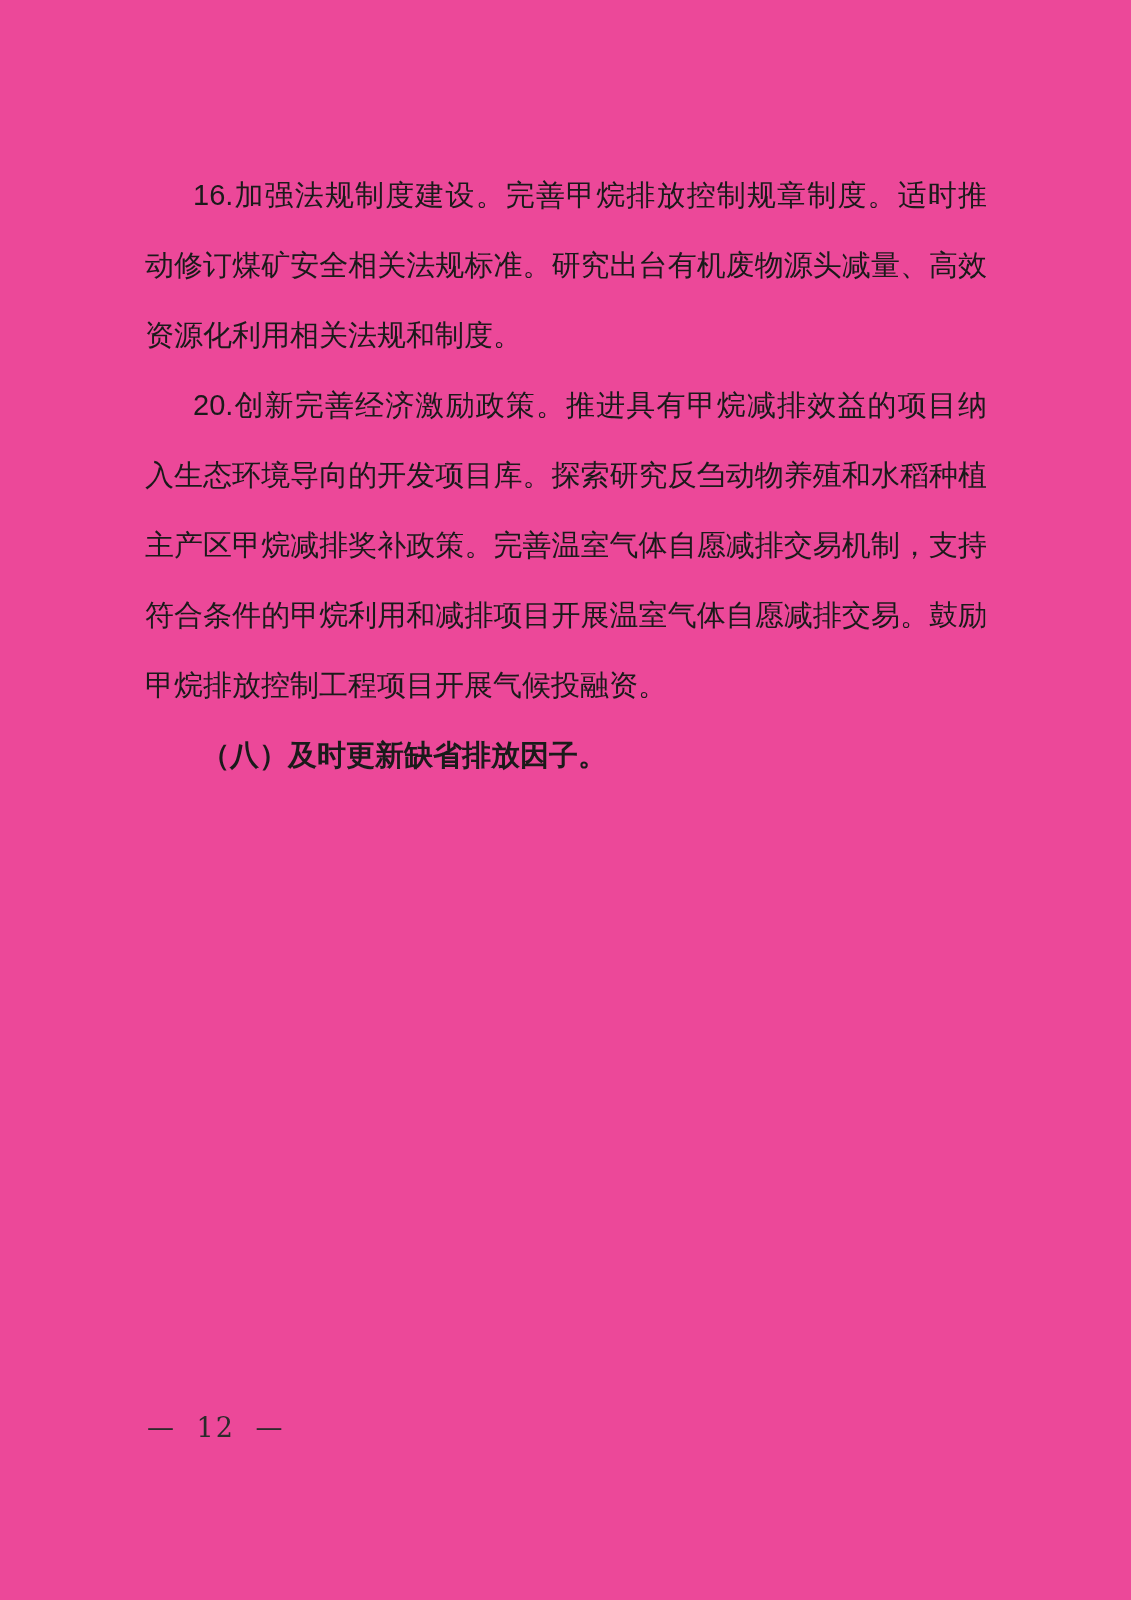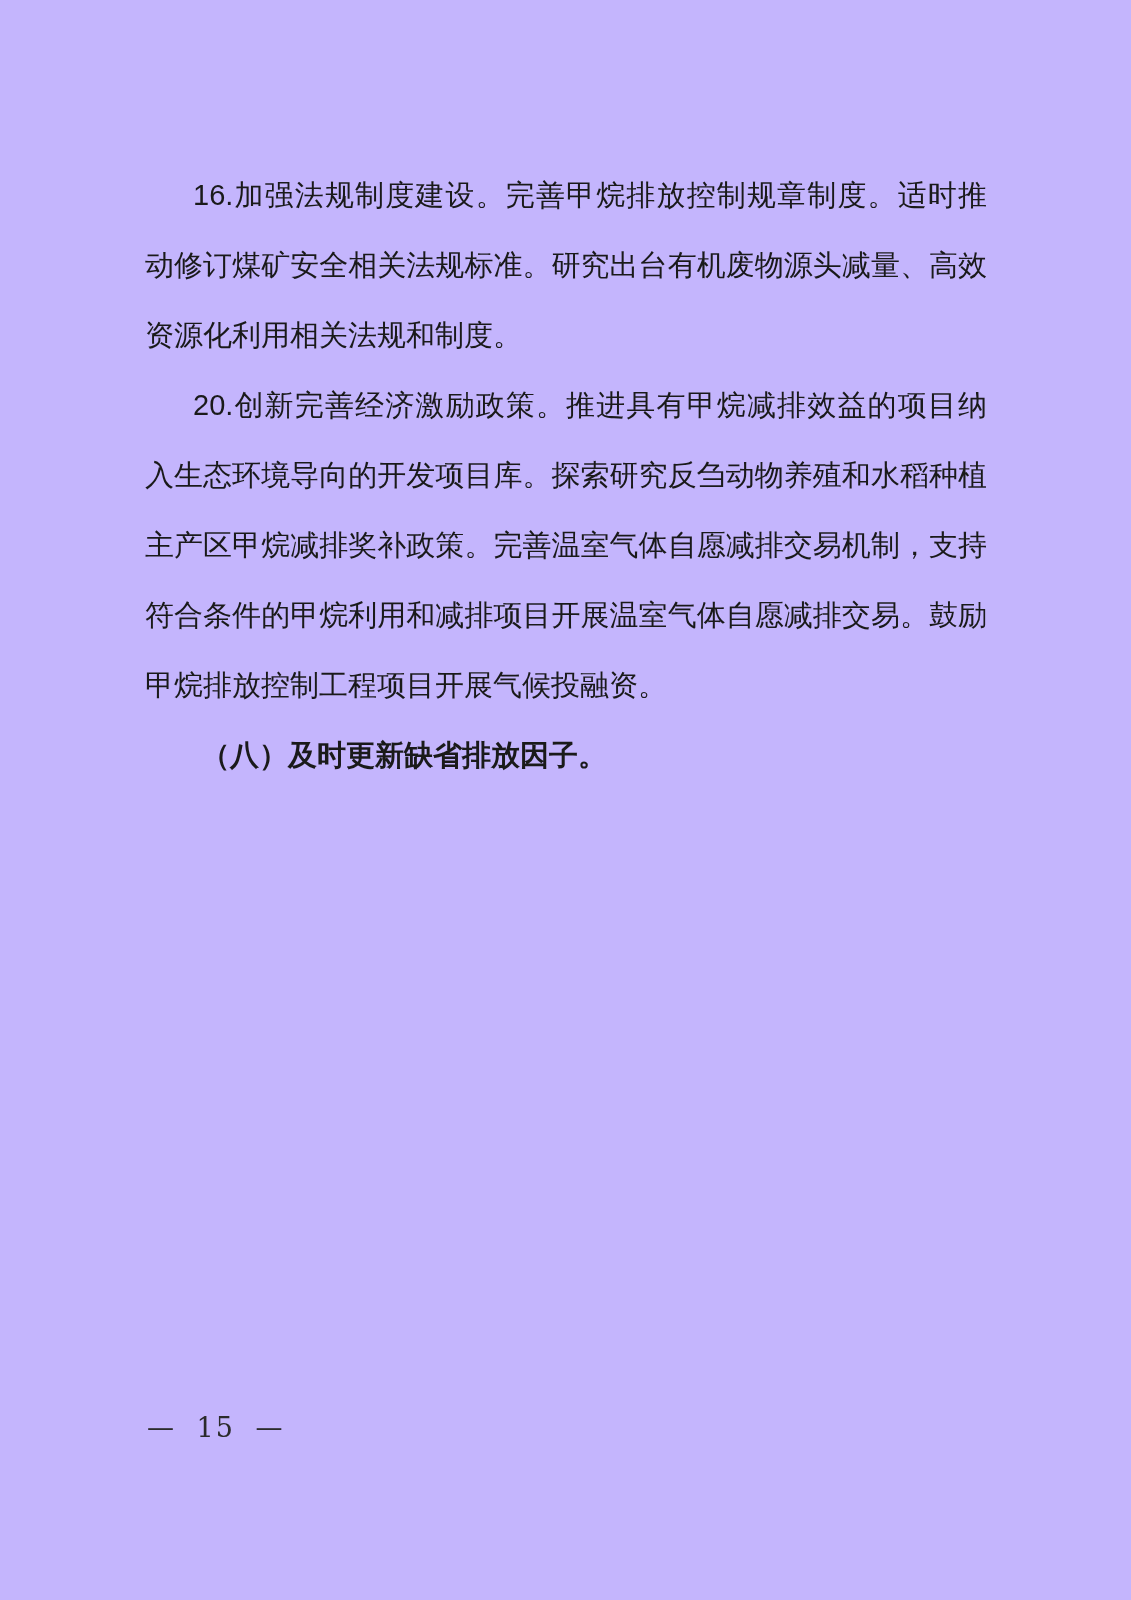--- a/index.html
+++ b/index.html
@@ -4,21 +4,21 @@
 <style>
   html, body {
     margin: 0;
     padding: 0;
     background: #ffffff;
   }
   .page {
     position: relative;
     width: 1131px;
     height: 1600px;
-    background: #c4b5fd;
+    background: #ec4899;
     overflow: hidden;
     font-family: "Liberation Sans", sans-serif;
   }
   .content {
     position: absolute;
     left: 145px;
     top: 160px;
     width: 842px;
   }
   .content p {
@@ -57,15 +57,15 @@
 <body>
 
 <div class="page">
   <div class="content">
     <p class="body">16.加强法规制度建设。完善甲烷排放控制规章制度。适时推动修订煤矿安全相关法规标准。研究出台有机废物源头减量、高效资源化利用相关法规和制度。</p>
     <p class="body">20.创新完善经济激励政策。推进具有甲烷减排效益的项目纳入生态环境导向的开发项目库。探索研究反刍动物养殖和水稻种植主产区甲烷减排奖补政策。完善温室气体自愿减排交易机制，支持符合条件的甲烷利用和减排项目开展温室气体自愿减排交易。鼓励甲烷排放控制工程项目开展气候投融资。</p>
     <p class="heading">（八）及时更新缺省排放因子。</p>
   </div>
 
   <div class="footer">
-    <span>— 15 —</span>
+    <span>— 12 —</span>
   </div>
 </div>
 
 </body></html>

